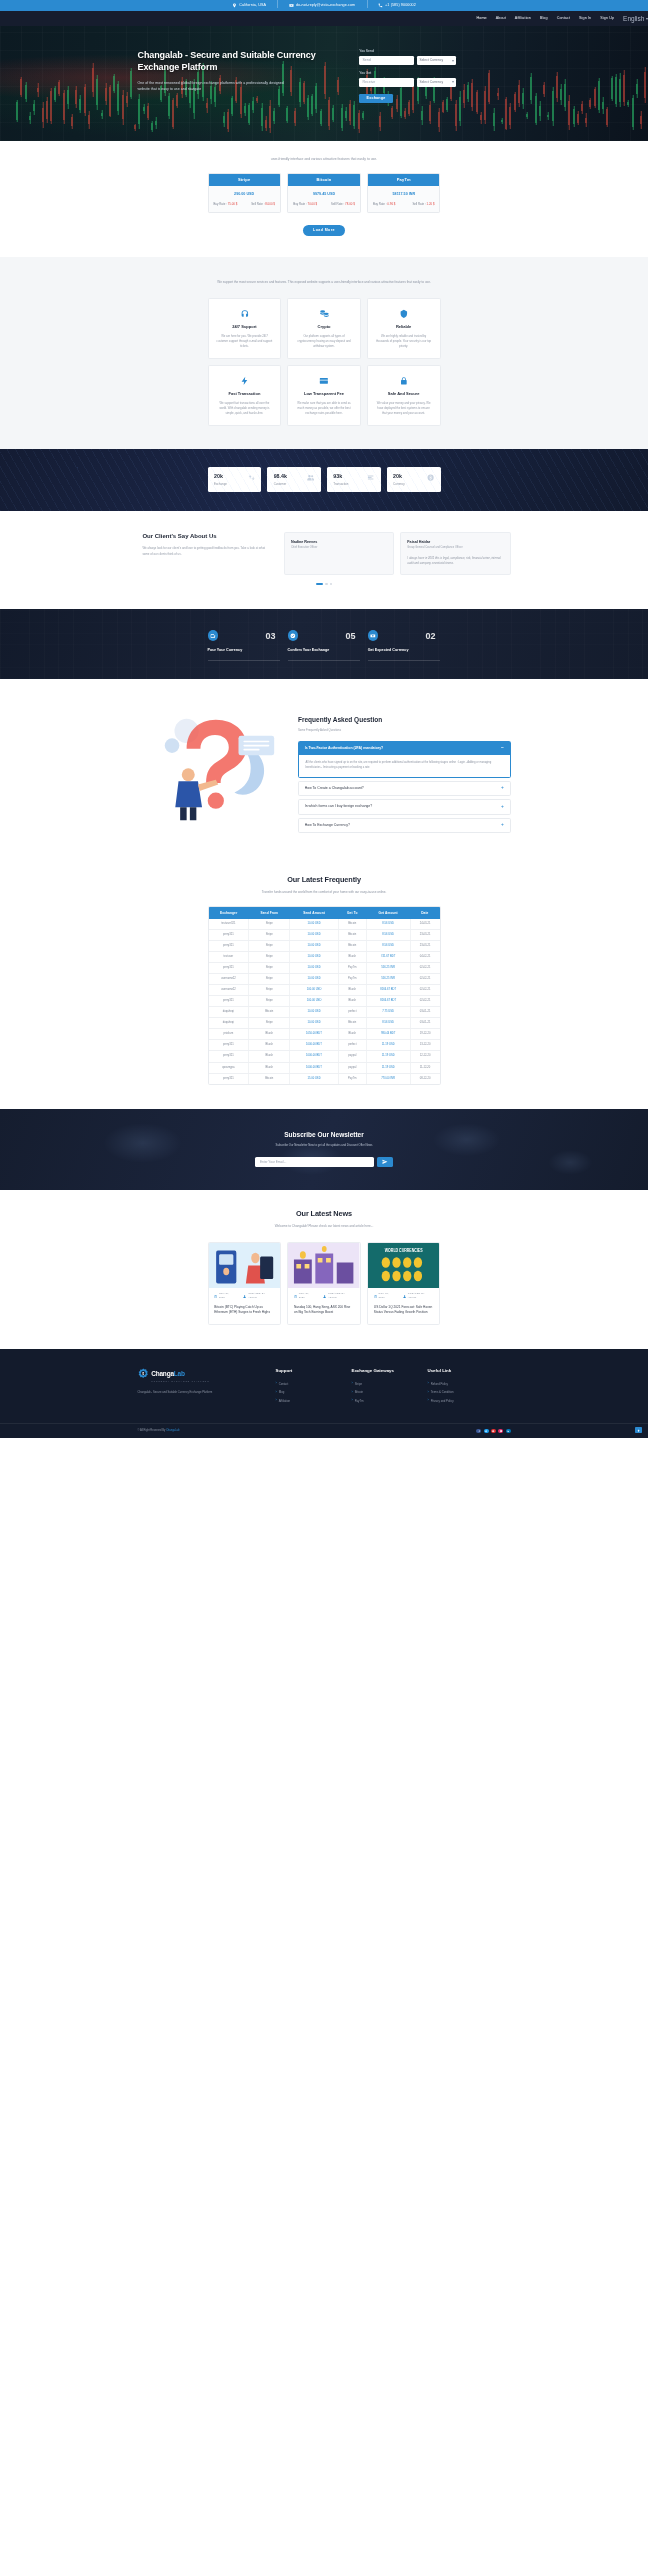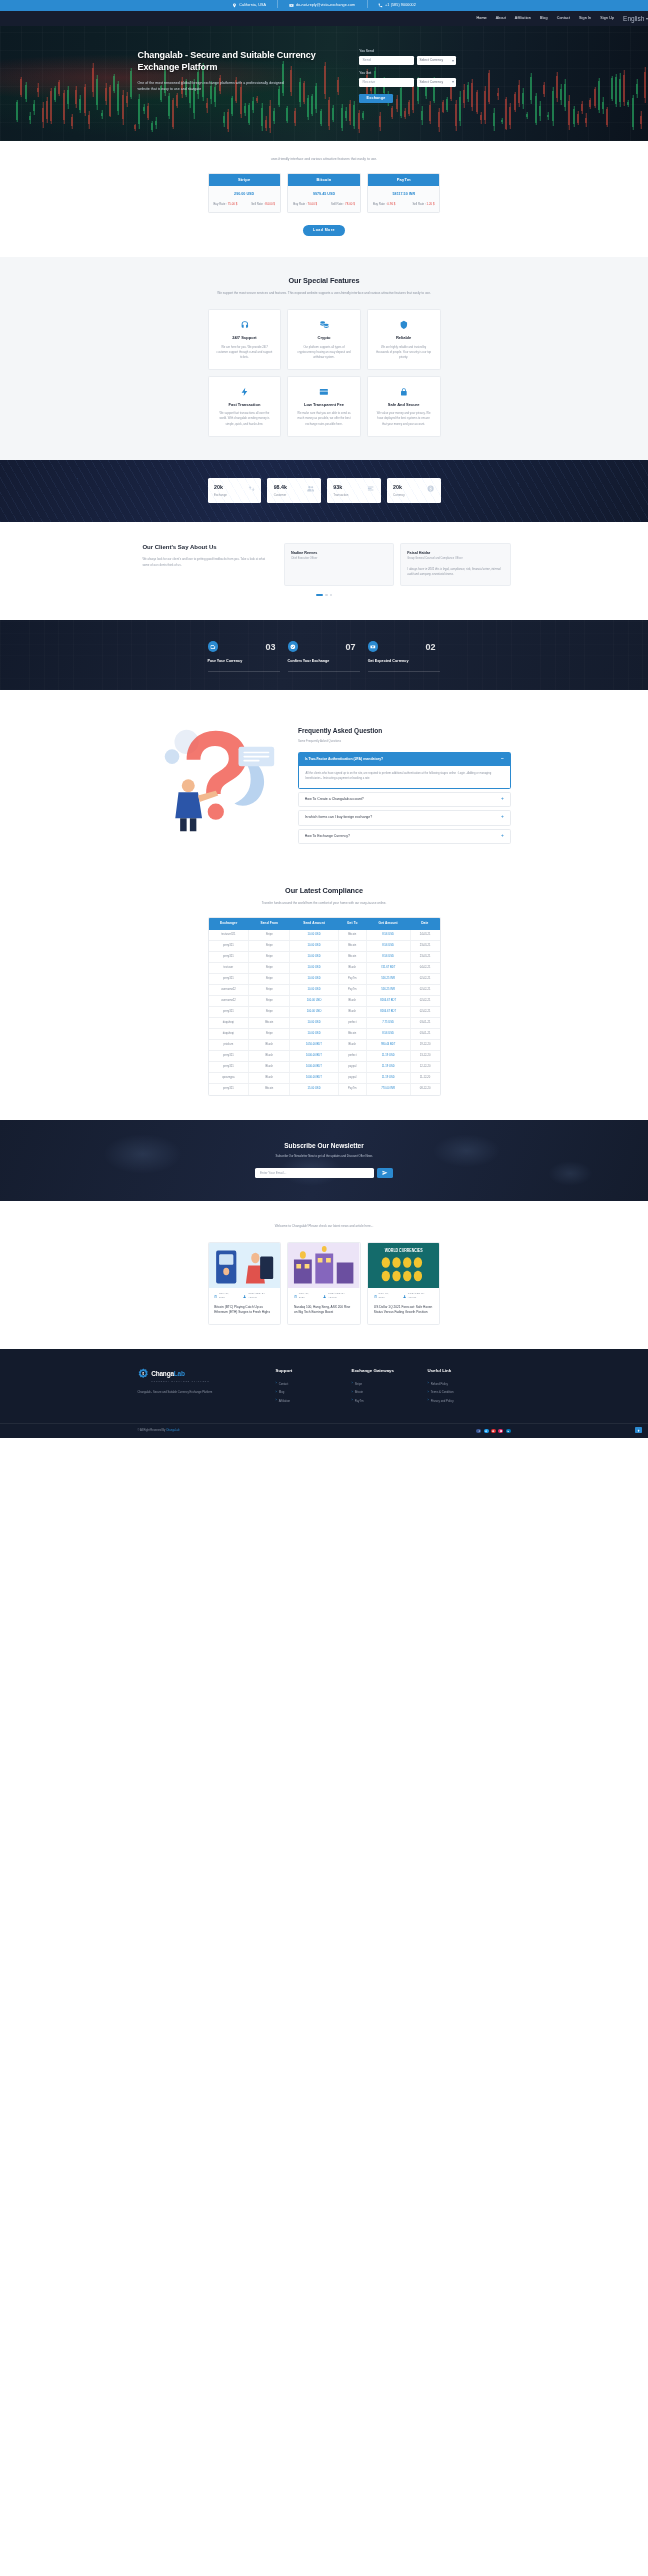--- a/index.html
+++ b/index.html
@@ -947,21 +947,20 @@
             <span>Sell Rate : <b>1.20 $</b></span>
           </div>
         </div>
       </div>
     <div class="load-more">
       <button class="btn-round">Load More</button>
     </div>
   </div>
 
   <div class="features">
-    <div class="sec-title">Our Special Features</div>
     <div class="sec-sub">We support the most secure services and features. This exposed website supports a
 user-friendly interface and various attractive features that easily to use.</div>
     <div class="feat-grid" id="feat-grid">
         <div class="feat-card">
           <div class="feat-ico">
             <svg viewBox="0 0 24 24" class="">
               <path d="M12 3a8 8 0 00-8 8v5a3 3 0 003 3h2v-7H6v-1a6 6 0 0112 0v1h-3v7h2a3 3 0 003-3v-5a8 8 0 00-8-8z"></path>
             </svg>
           </div>
           <div class="feat-name">24/7 Support</div>
@@ -1087,21 +1086,21 @@
         <div class="step-card">
           <div class="step-num">03</div>
           <div class="step-ico">
             <svg viewBox="0 0 24 24" class="">
               <path d="M3 6a2 2 0 012-2h12v3H5v11h14v-4h2v5a2 2 0 01-2 2H5a2 2 0 01-2-2zm14 5h5v4h-5a2 2 0 010-4z"></path>
             </svg>
           </div>
           <div class="step-name">Pour Your Currency</div>
         </div>
         <div class="step-card">
-          <div class="step-num">07</div>
+          <div class="step-num">05</div>
           <div class="step-ico">
             <svg viewBox="0 0 24 24" class="">
               <path d="M12 2a10 10 0 100 20 10 10 0 000-20zm-1.5 14.5L6 12l1.5-1.5 3 3 6-6L18 9z"></path>
             </svg>
           </div>
           <div class="step-name">Confirm Your Exchange</div>
         </div>
         <div class="step-card">
           <div class="step-num">02</div>
           <div class="step-ico">
@@ -1161,21 +1160,21 @@
                 <span>How To Exchange Currency?</span>
                 <span class="faq-sign">+</span>
               </div>
             </div>
           </div>
       </div>
     </div>
   </div>
 
   <div class="trans">
-    <div class="sec-title">Our Latest Compliance</div>
+    <div class="sec-title">Our Latest Frequently</div>
     <div class="sec-sub">Transfer funds around the world from the comfort of your home with our easy-to-use online.</div>
     <div class="tbl">
       <table>
         <thead>
             <tr id="tbl-head">
               <th>Exchanger</th>
               <th>Send From</th>
               <th>Send Amount</th>
               <th>Get To</th>
               <th>Get Amount</th>
@@ -1315,20 +1314,21 @@
       <div class="news-input">Enter Your Email...</div>
       <button class="news-btn">
         <svg viewBox="0 0 24 24">
             <path d="M2 21l21-9L2 3v7l15 2-15 2z"></path>
           </svg>
       </button>
     </div>
   </div>
 
   <div class="blog">
+    <div class="sec-title">Our Latest News</div>
     <div class="sec-sub">Welcome to Changalab! Please check our latest news and article here...</div>
     <div class="blog-grid" id="blog-grid">
         <div class="blog-card">
           <div class="blog-img"><svg viewBox="0 0 120 60" width="100%" height="100%" preserveAspectRatio="none">
               <rect width="120" height="60" fill="#dff0fb"></rect>
               <rect x="12" y="10" width="34" height="44" rx="3" fill="#2b55a8"></rect>
               <rect x="17" y="15" width="24" height="14" rx="2" fill="#cfe3f6"></rect>
               <circle cx="29" cy="38" r="5" fill="#f2b98f"></circle>
               <circle cx="78" cy="20" r="7" fill="#f2b98f"></circle>
               <path d="M66 30h24l4 24H62z" fill="#e0524c"></path>

